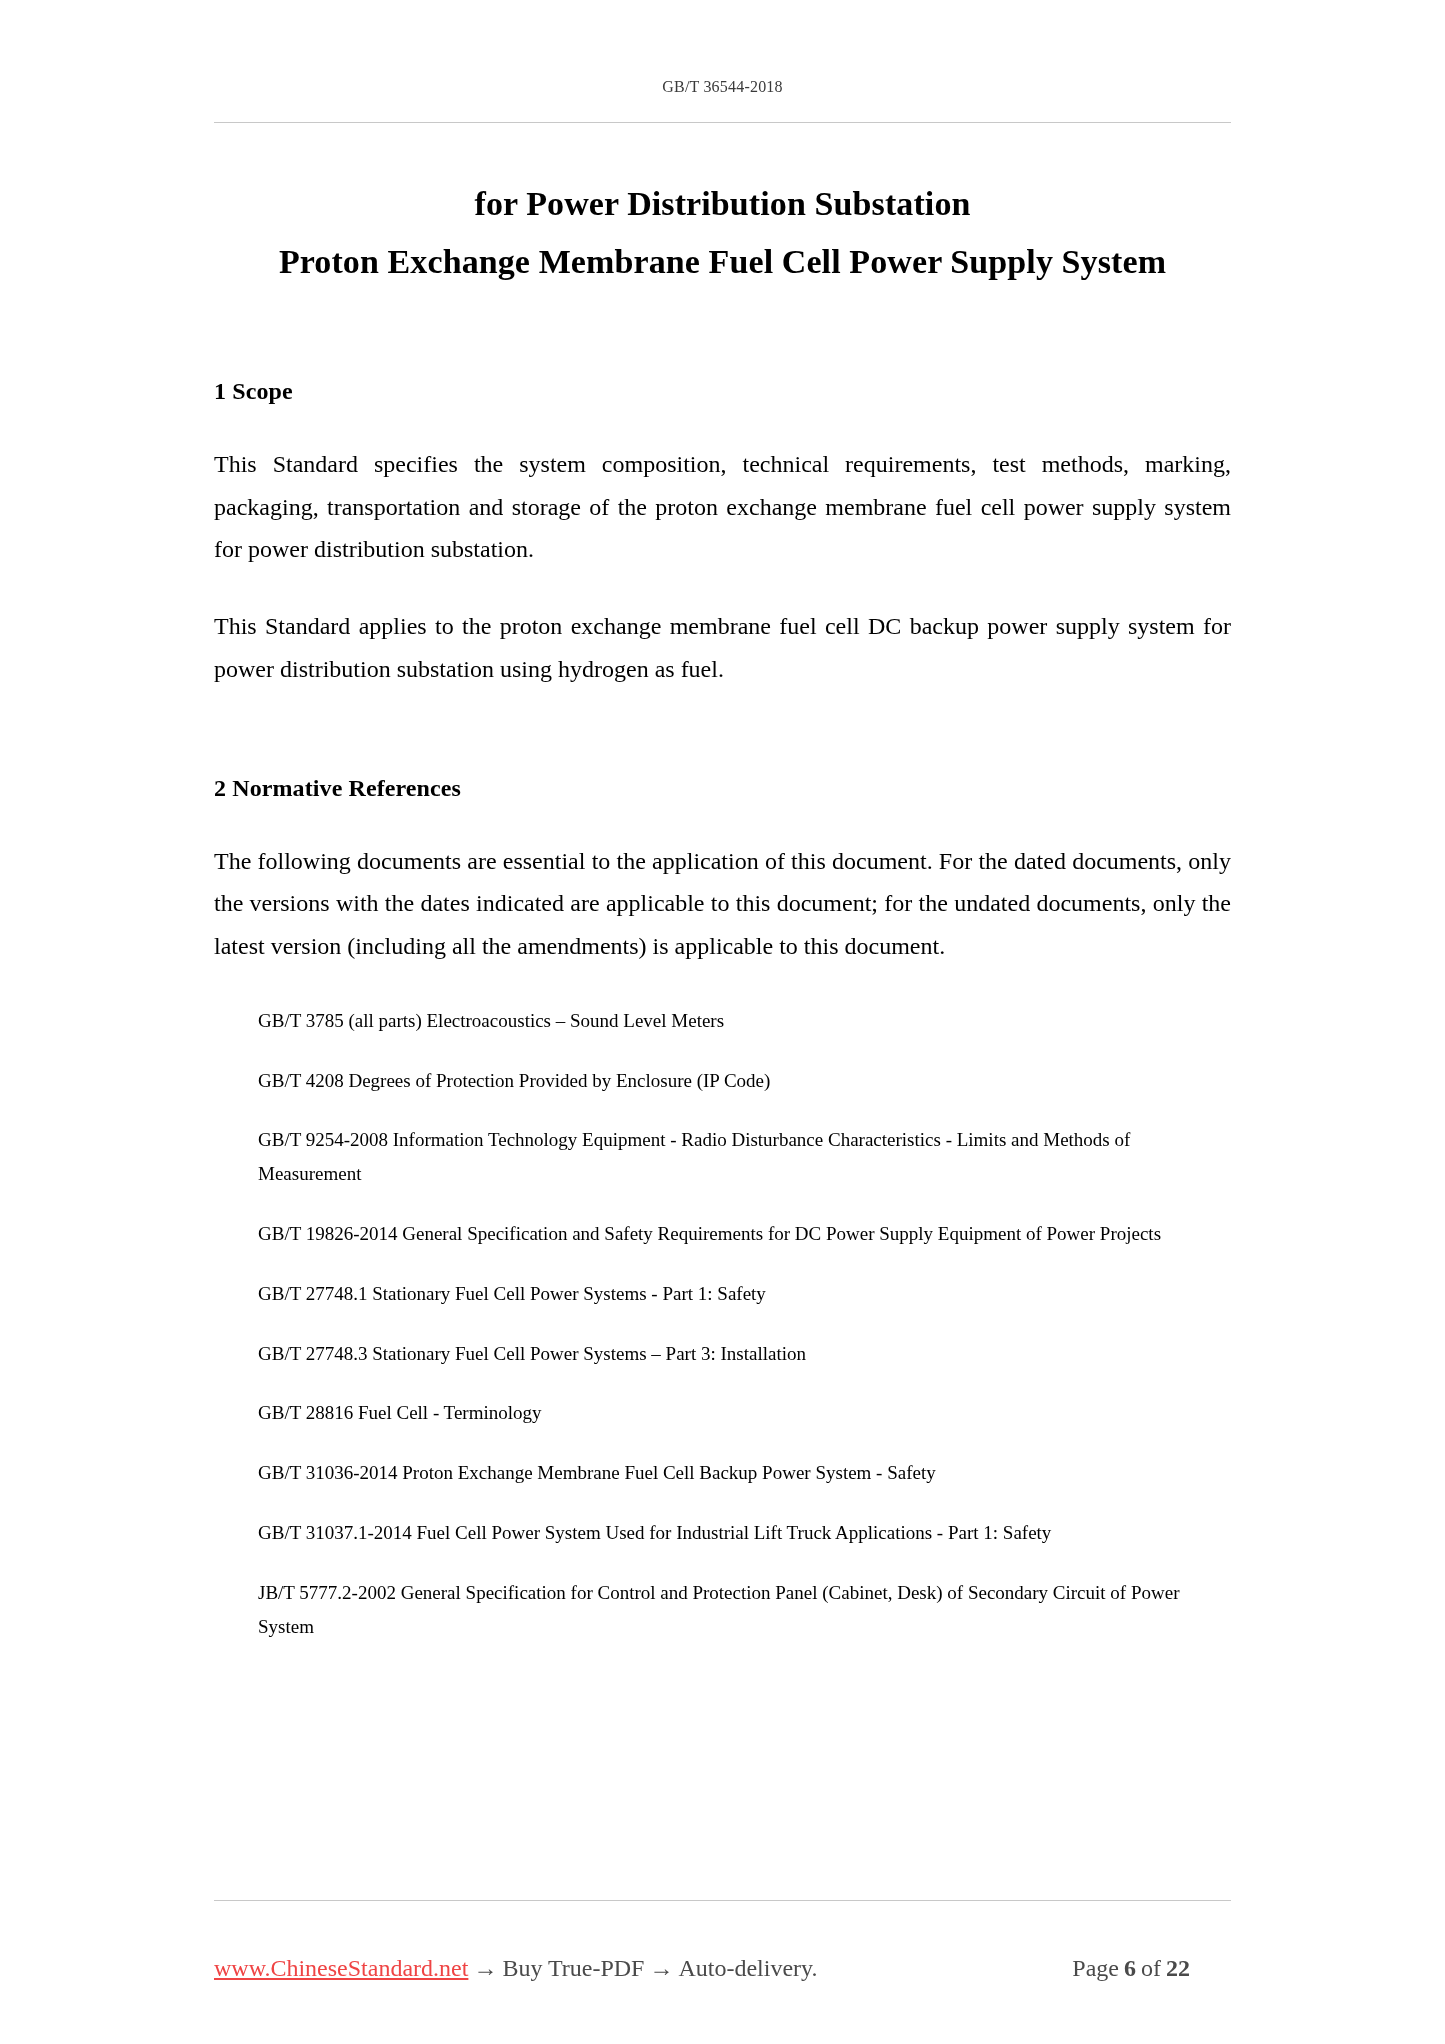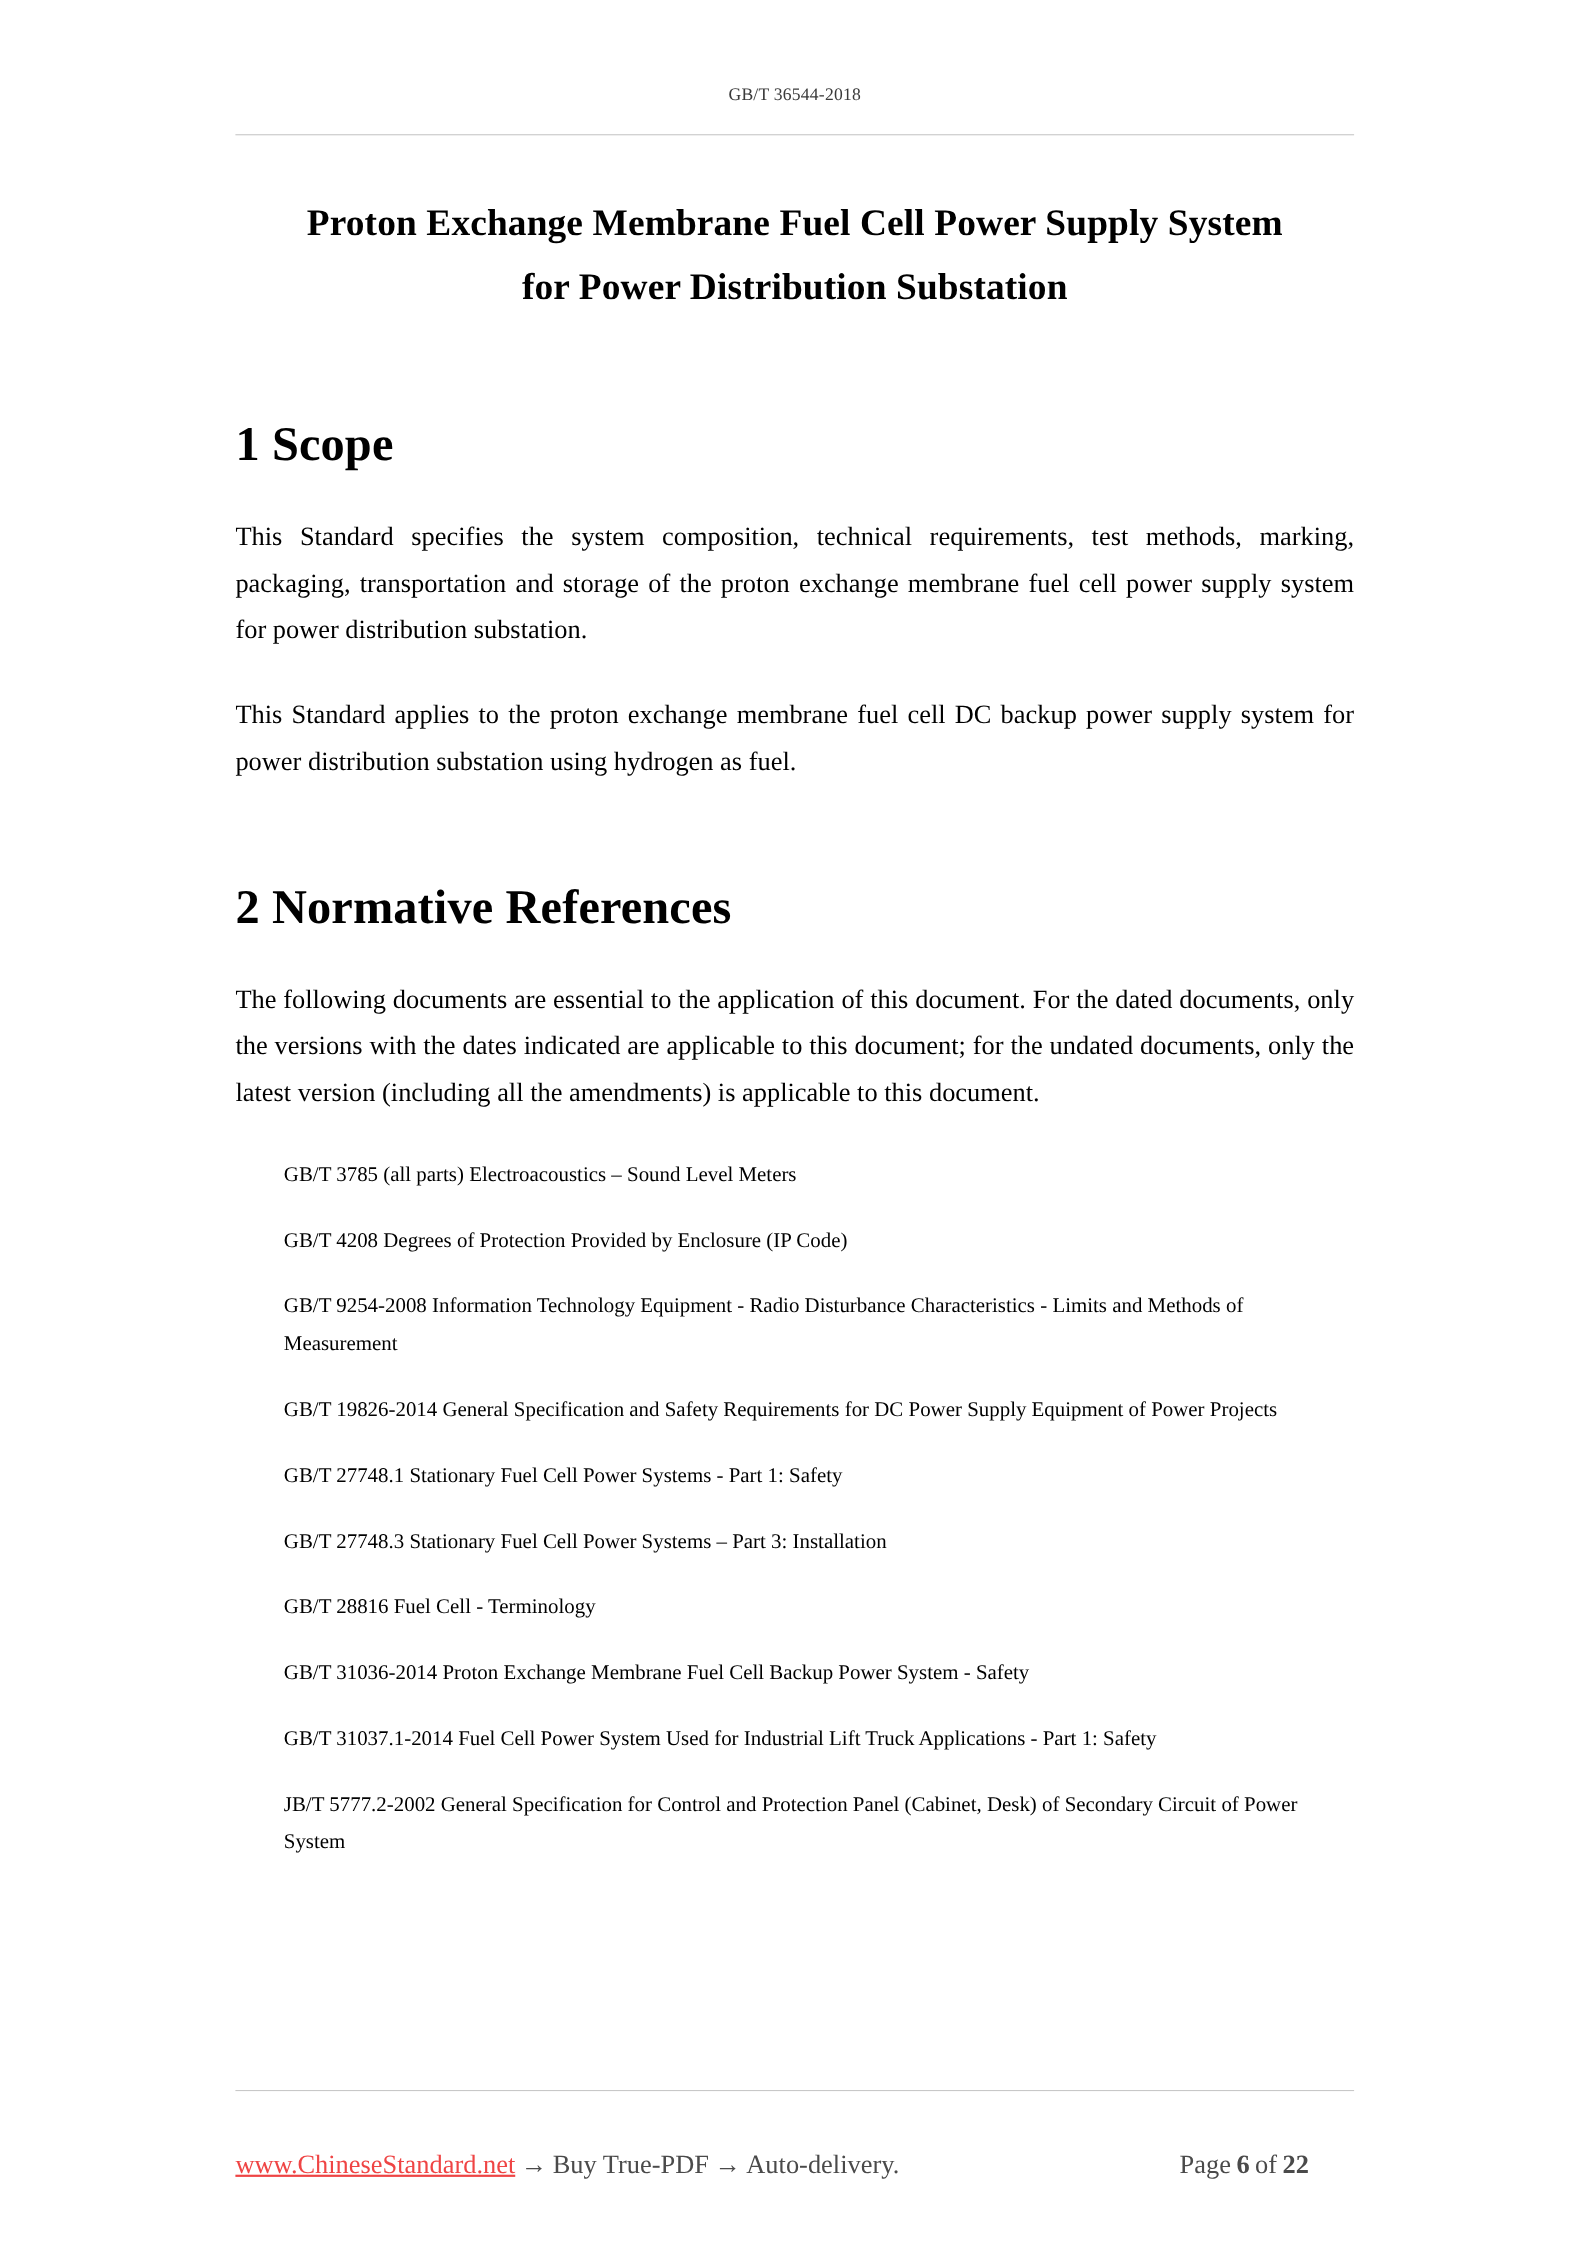--- a/index.html
+++ b/index.html
@@ -55,21 +55,21 @@
     line-height: 1.72;
     letter-spacing: 0.1px;
   }
   .doc-title .title-line {
     display: block;
   }
 
   
   .section-heading {
     font-weight: bold;
-    font-size: 44px;
+    font-size: 24px;
     margin: 0;
     letter-spacing: 0.1px;
   }
   .h-scope { margin-top: 86px; }
   .h-normative { margin-top: 84px; }
 
   
   .body-par {
     font-size: 24px;
     line-height: 1.78;
@@ -145,22 +145,22 @@
 <div class="page">
 
   <div class="content">
 
     <div class="doc-header">
       <div class="doc-header-text">GB/T 36544-2018</div>
     </div>
     <hr class="header-rule">
 
     <h1 class="doc-title">
+      <span class="title-line">for Power Distribution Substation</span>
       <span class="title-line">Proton Exchange Membrane Fuel Cell Power Supply System</span>
-      <span class="title-line">for Power Distribution Substation</span>
     </h1>
 
     <h2 class="section-heading h-scope">1 Scope</h2>
 
     <p class="body-par p-scope-1">This Standard specifies the system composition, technical requirements, test methods, marking, packaging, transportation and storage of the proton exchange membrane fuel cell power supply system for power distribution substation.</p>
 
     <p class="body-par p-scope-2">This Standard applies to the proton exchange membrane fuel cell DC backup power supply system for power distribution substation using hydrogen as fuel.</p>
 
     <h2 class="section-heading h-normative">2 Normative References</h2>
 

